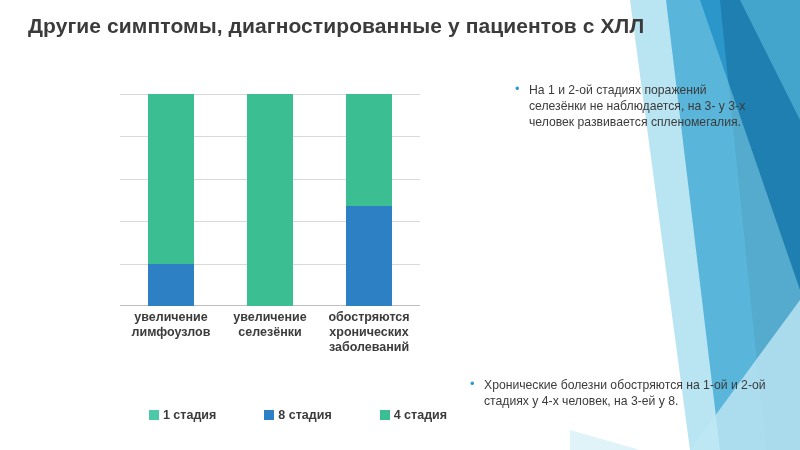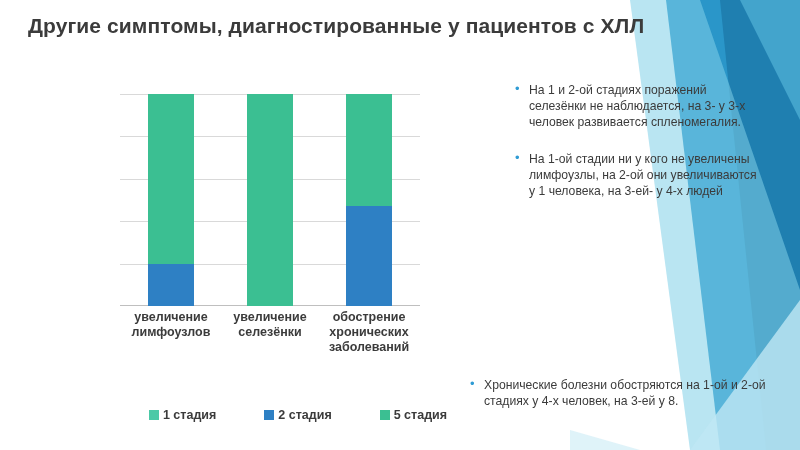--- a/index.html
+++ b/index.html
@@ -224,39 +224,38 @@
     <div class="bar-col" style="left:226px; height:212px;">
       <div class="seg" style="bottom:0; height:48.8px; background:#2E80C4;"></div>
       <div class="seg" style="bottom:48.8px; height:50.9px; background:#2E80C4;"></div>
       <div class="seg" style="bottom:99.7px; height:112.3px; background:#3BBF92;"></div>
     </div>
   </div>
 
   <div class="x-labels">
     <div class="x-label" style="left:100px;">увеличение селезёнки</div>
     <div class="x-label" style="left:1px;">увеличение лимфоузлов</div>
-    <div class="x-label" style="left:199px;">обострение хронических заболеваний</div>
+    <div class="x-label" style="left:199px;">обостряются хронических заболеваний</div>
   </div>
 
   <div class="legend">
     <div class="legend-item">
       <span class="legend-swatch" style="background:#4CC9A7;"></span>
       <span class="legend-text">1 стадия</span>
     </div>
     <div class="legend-item">
       <span class="legend-swatch" style="background:#2E80C4;"></span>
-      <span class="legend-text">2 стадия</span>
+      <span class="legend-text">8 стадия</span>
     </div>
     <div class="legend-item">
       <span class="legend-swatch" style="background:#3BBF92;"></span>
-      <span class="legend-text">5 стадия</span>
+      <span class="legend-text">4 стадия</span>
     </div>
   </div>
 </div>
 
 <div class="notes-top">
   <div class="bullet">На 1 и 2-ой стадиях поражений селезёнки не наблюдается, на 3- у 3-х человек развивается спленомегалия.</div>
-  <div class="bullet last">На 1-ой стадии ни у кого не увеличены лимфоузлы, на 2-ой они увеличиваются у 1 человека, на 3-ей- у 4-х людей</div>
 </div>
 
 <div class="notes-bottom">
   <div class="bullet last">Хронические болезни обостряются на 1-ой и 2-ой стадиях у 4-х человек, на 3-ей у 8.</div>
 </div>
 
 </body></html>

